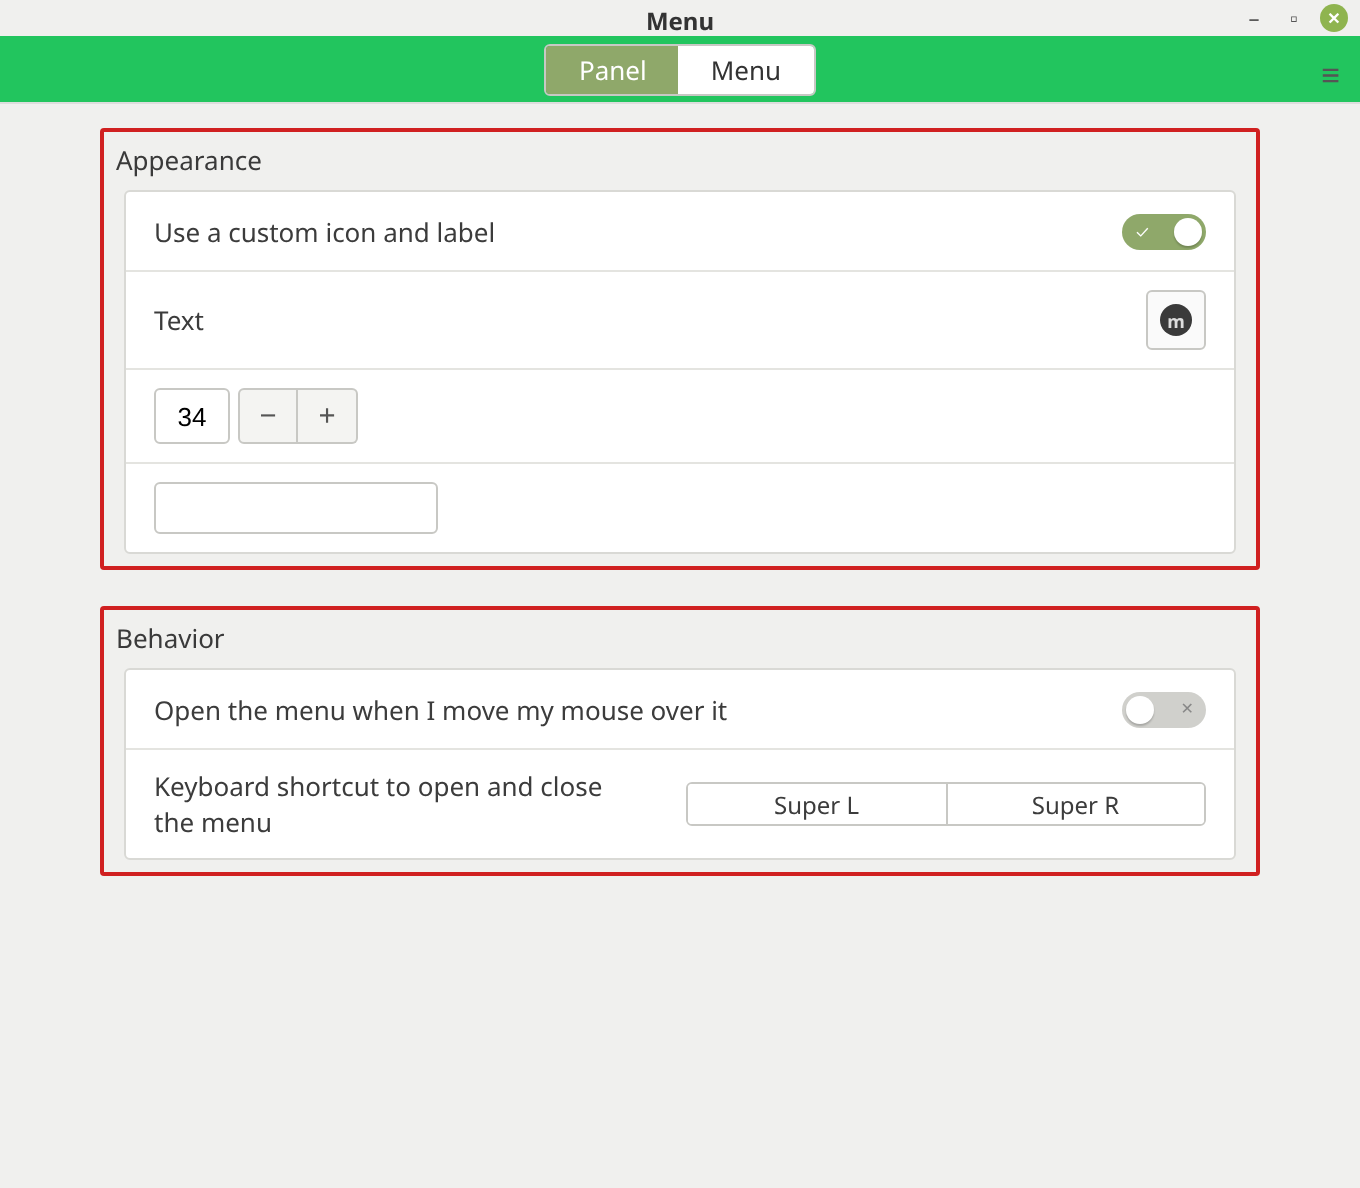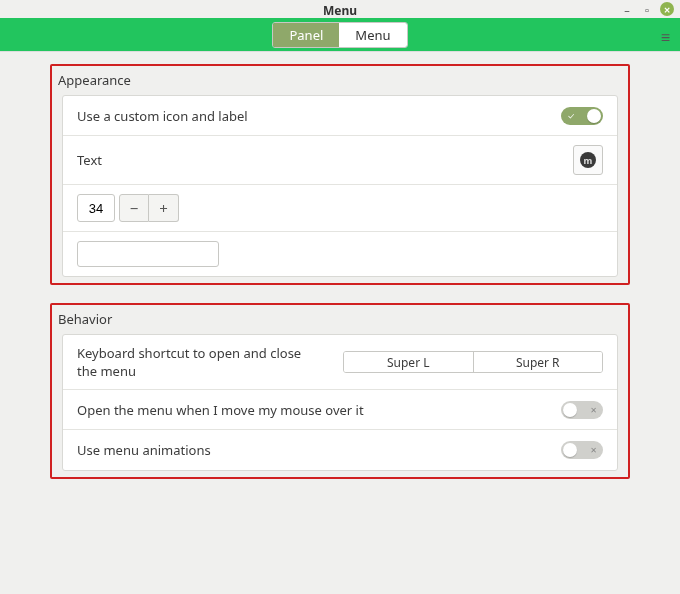--- a/index.html
+++ b/index.html
@@ -260,34 +260,28 @@
       <div class="row">
         <input class="entry" type="text" value="" style="">
       </div>
     </div>
   </div>
 
   <div class="section">
     <div class="section-title">Behavior</div>
     <div class="rows">
       <div class="row">
+        <div class="row-label">Open the menu when I move my mouse over it</div>
+        <div class="switch off">
+            <div class="knob"></div>
+          </div>
+      </div>
+      <div class="row">
         <div class="row-label" style="max-width:230px">Keyboard shortcut to open and close the menu</div>
         <div class="shortcut-group">
           <div class="shortcut-btn">Super L</div>
           <div class="shortcut-btn">Super R</div>
         </div>
       </div>
-      <div class="row">
-        <div class="row-label">Open the menu when I move my mouse over it</div>
-        <div class="switch off">
-            <div class="knob"></div>
-          </div>
-      </div>
-      <div class="row">
-        <div class="row-label">Use menu animations</div>
-        <div class="switch off">
-            <div class="knob"></div>
-          </div>
-      </div>
     </div>
   </div>
 
 </div>
 
 </body></html>

